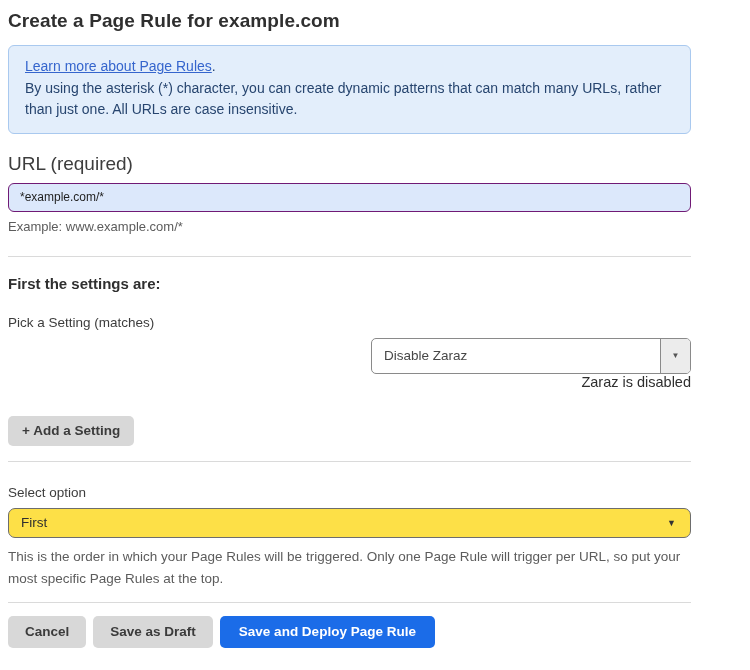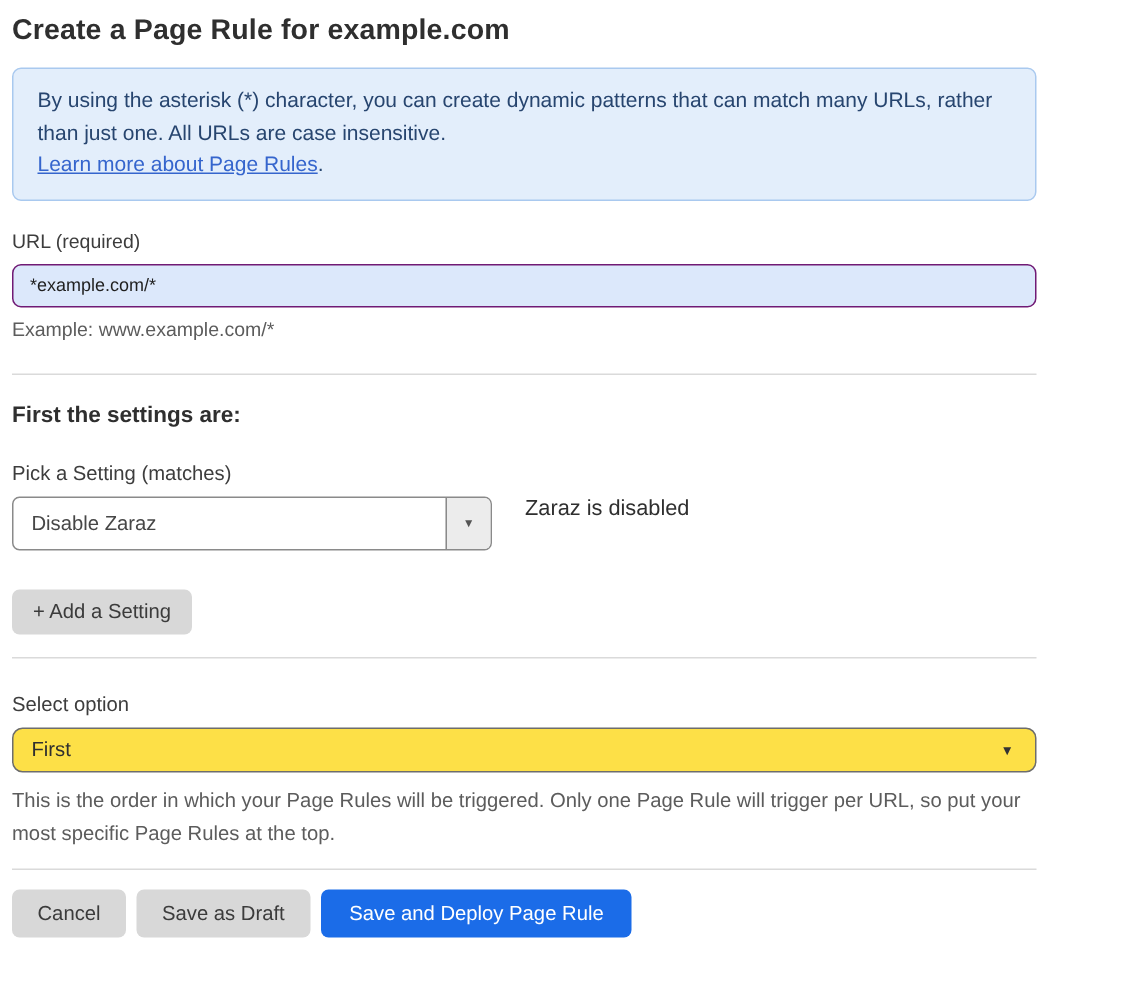--- a/index.html
+++ b/index.html
@@ -40,21 +40,21 @@
     color: #1c3a6b;
   }
   .info-box a.info-link {
     color: #3565cd;
     text-decoration: underline;
     cursor: pointer;
   }
 
   .field-label {
     margin-top: 19px;
-    font-size: 13px;
+    font-size: 19px;
     color: #3d3d3d;
   }
 
   .url-input {
     margin-top: 8px;
     width: 683px;
     height: 29px;
     background: #dce8fb;
     border: 1px solid #701a75;
     border-radius: 6px;
@@ -89,21 +89,22 @@
   .sub-label {
     margin-top: 23px;
     font-size: 13.5px;
     color: #3d3d3d;
   }
 
   
   .setting-row {
     margin-top: 8px;
     display: flex;
-    align-items: flex-start;
+    align-items: flex-end;
+    flex-direction: column;
   }
   .setting-select {
     width: 320px;
     height: 36px;
     border: 1px solid #8a8a8a;
     border-radius: 5px;
     display: flex;
     overflow: hidden;
     background: #ffffff;
     cursor: pointer;
@@ -134,20 +135,21 @@
 
   .btn {
     border: none;
     border-radius: 5px;
     font-family: "Liberation Sans", sans-serif;
     font-size: 13.5px;
     cursor: pointer;
     display: inline-flex;
     align-items: center;
     justify-content: center;
+    font-weight: bold;
   }
   .btn-gray {
     background: #d8d8d8;
     color: #3b3b3b;
   }
   .btn-blue {
     background: #1b6ce8;
     color: #ffffff;
   }
 
@@ -198,22 +200,22 @@
 </style>
 </head>
 <body>
 
 <div class="page">
   <div class="content">
 
     <h1 class="page-title">Create a Page Rule for example.com</h1>
 
     <div class="info-box">
+      <div><a class="info-link">Learn more about Page Rules</a><span>.</span></div>
       <div>By using the asterisk (*) character, you can create dynamic patterns that can match many URLs, rather than just one. All URLs are case insensitive.</div>
-      <div><a class="info-link">Learn more about Page Rules</a><span>.</span></div>
     </div>
 
     <div class="field-label">URL (required)</div>
     <input class="url-input" type="text" value="*example.com/*" style="">
     <div class="hint-text">Example: www.example.com/*</div>
 
     <div class="divider"></div>
 
     <div class="section-heading">First the settings are:</div>
 

